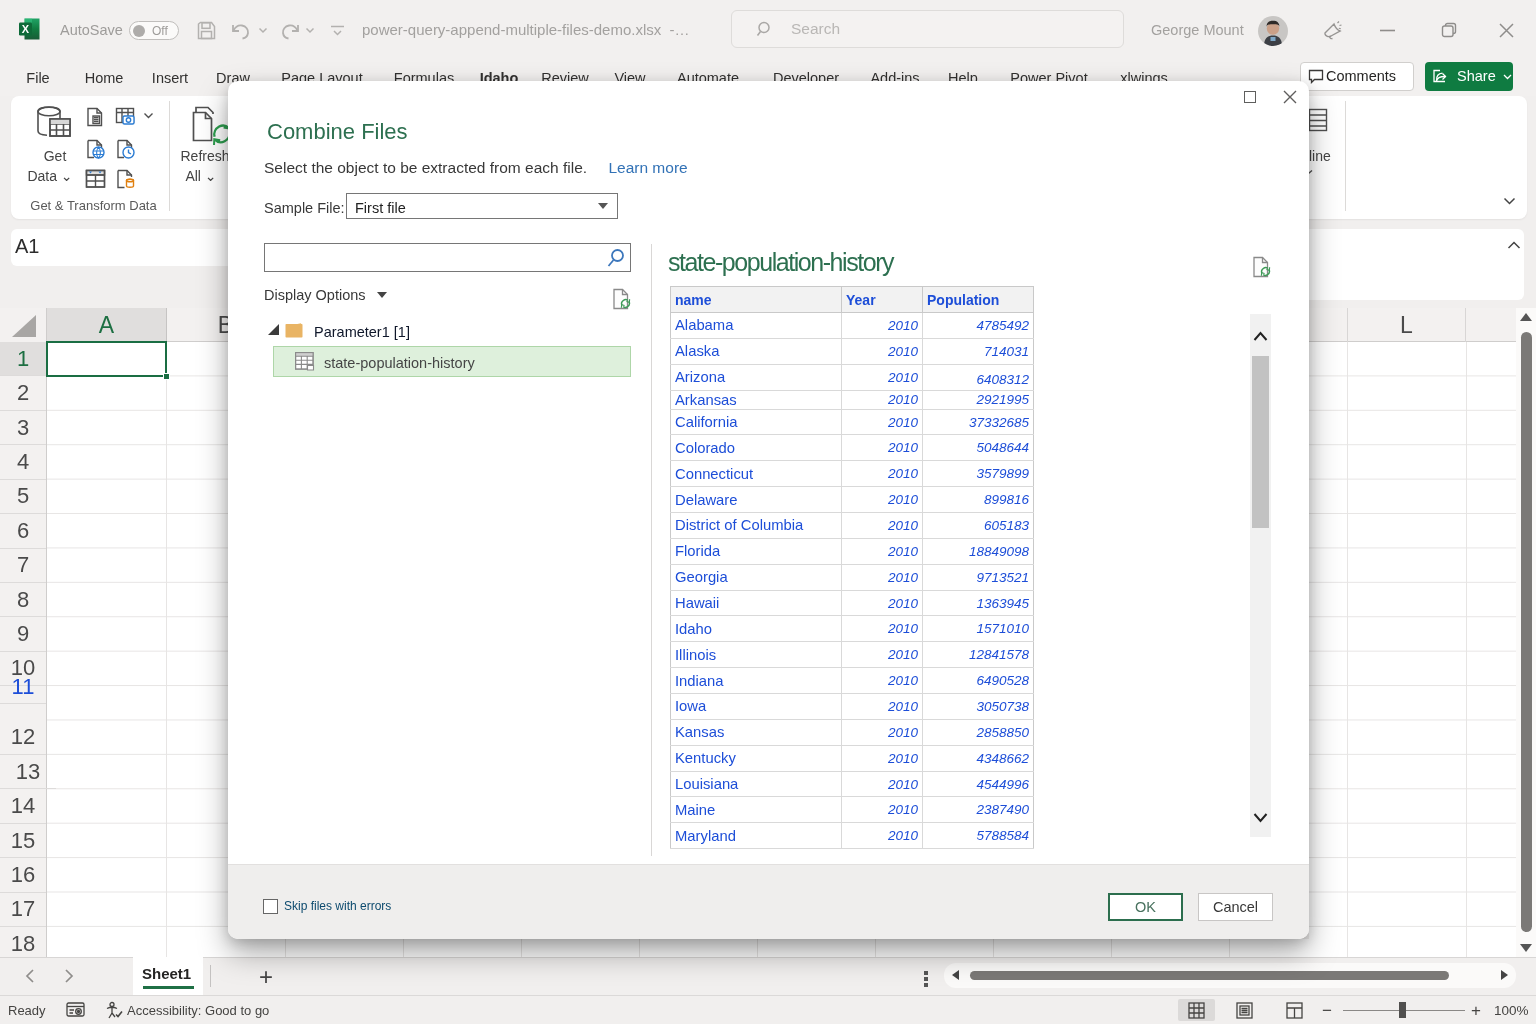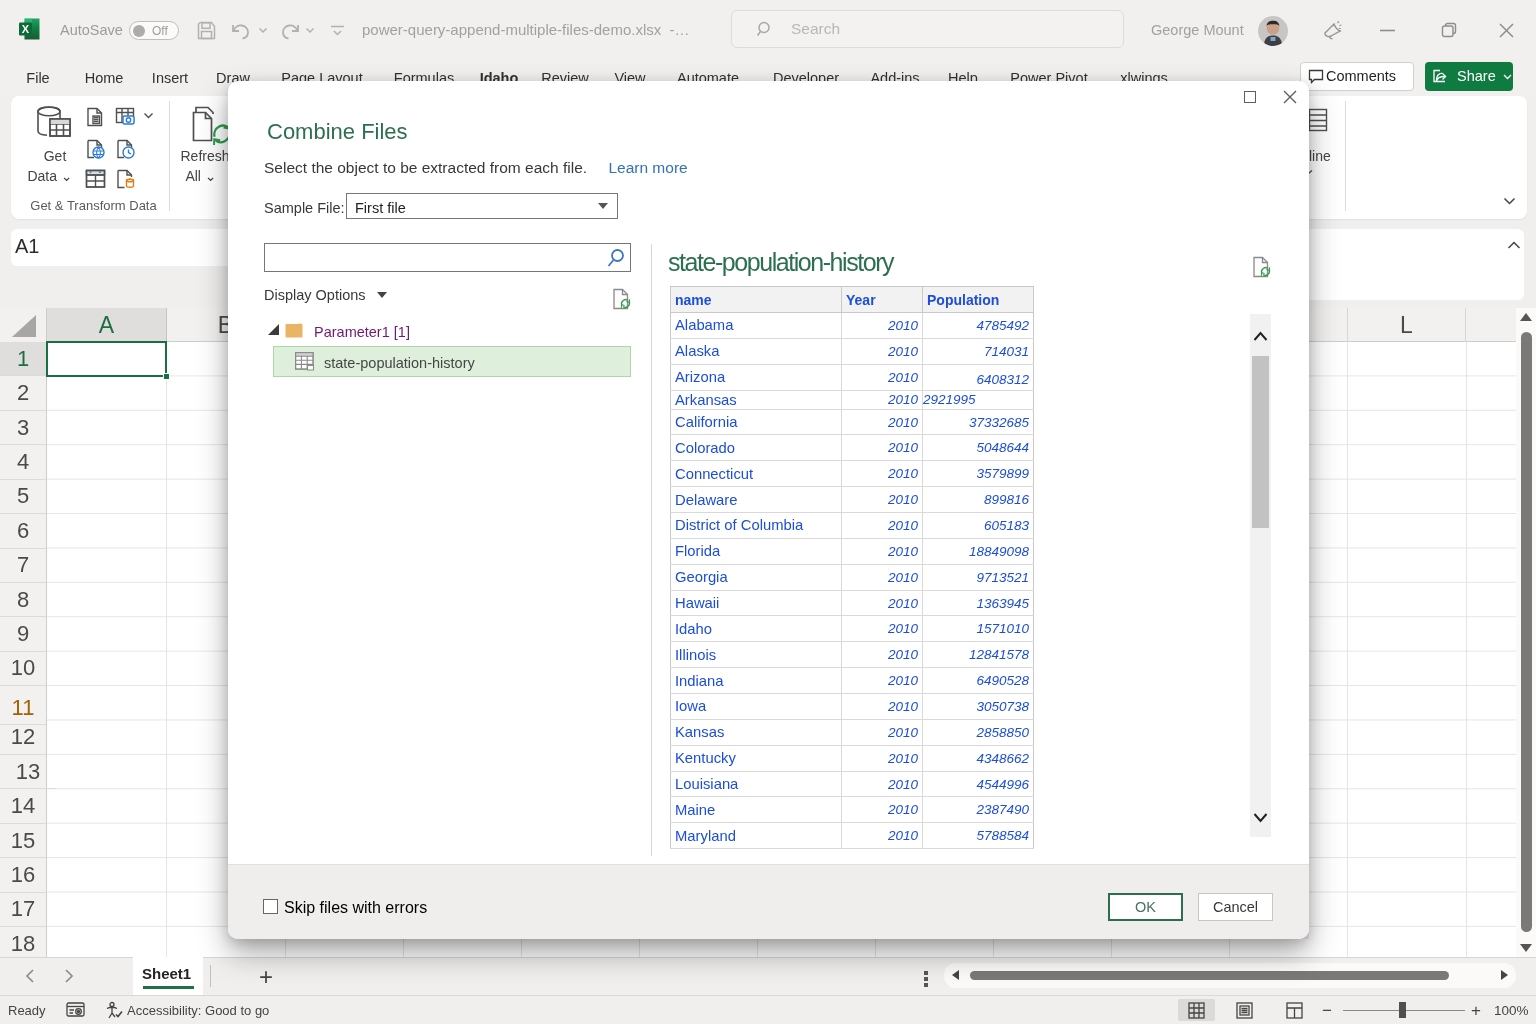--- a/index.html
+++ b/index.html
@@ -251,21 +251,21 @@
     <div style="position: absolute; left: 0px; top: 0px; width: 46px; height: 34.42px; display: flex; align-items: center; justify-content: center; font-size: 22px; color: rgb(29, 111, 66); border-bottom: 1px solid rgb(221, 219, 218); background: rgb(224, 222, 221);">1</div>
     <div style="position: absolute; left: 0px; top: 34.42px; width: 46px; height: 34.42px; display: flex; align-items: center; justify-content: center; font-size: 22px; color: rgb(74, 74, 74); border-bottom: 1px solid rgb(221, 219, 218);">2</div>
     <div style="position: absolute; left: 0px; top: 68.84px; width: 46px; height: 34.42px; display: flex; align-items: center; justify-content: center; font-size: 22px; color: rgb(74, 74, 74); border-bottom: 1px solid rgb(221, 219, 218);">3</div>
     <div style="position: absolute; left: 0px; top: 103.26px; width: 46px; height: 34.42px; display: flex; align-items: center; justify-content: center; font-size: 22px; color: rgb(74, 74, 74); border-bottom: 1px solid rgb(221, 219, 218);">4</div>
     <div style="position: absolute; left: 0px; top: 137.68px; width: 46px; height: 34.42px; display: flex; align-items: center; justify-content: center; font-size: 22px; color: rgb(74, 74, 74); border-bottom: 1px solid rgb(221, 219, 218);">5</div>
     <div style="position: absolute; left: 0px; top: 172.1px; width: 46px; height: 34.42px; display: flex; align-items: center; justify-content: center; font-size: 22px; color: rgb(74, 74, 74); border-bottom: 1px solid rgb(221, 219, 218);">6</div>
     <div style="position: absolute; left: 0px; top: 206.52px; width: 46px; height: 34.42px; display: flex; align-items: center; justify-content: center; font-size: 22px; color: rgb(74, 74, 74); border-bottom: 1px solid rgb(221, 219, 218);">7</div>
     <div style="position: absolute; left: 0px; top: 240.94px; width: 46px; height: 34.42px; display: flex; align-items: center; justify-content: center; font-size: 22px; color: rgb(74, 74, 74); border-bottom: 1px solid rgb(221, 219, 218);">8</div>
     <div style="position: absolute; left: 0px; top: 275.36px; width: 46px; height: 34.42px; display: flex; align-items: center; justify-content: center; font-size: 22px; color: rgb(74, 74, 74); border-bottom: 1px solid rgb(221, 219, 218);">9</div>
     <div style="position: absolute; left: 0px; top: 309.78px; width: 46px; height: 34.42px; display: flex; align-items: center; justify-content: center; font-size: 22px; color: rgb(74, 74, 74); border-bottom: 1px solid rgb(221, 219, 218);">10</div>
-    <div style="position: absolute; left: 0px; top: 349px; width: 46px; height: 34.42px; display: flex; align-items: center; justify-content: center; font-size: 22px; color: #a16207; border-bottom: 1px solid rgb(221, 219, 218);">11</div>
+    <div style="position: absolute; left: 0px; top: 328px; width: 46px; height: 34.42px; display: flex; align-items: center; justify-content: center; font-size: 22px; color: #1d4ed8; border-bottom: 1px solid rgb(221, 219, 218);">11</div>
     <div style="position: absolute; left: 0px; top: 378.62px; width: 46px; height: 34.42px; display: flex; align-items: center; justify-content: center; font-size: 22px; color: rgb(74, 74, 74); border-bottom: 1px solid rgb(221, 219, 218);">12</div>
     <div style="position: absolute; left: 0px; top: 413.04px; width: 56px; height: 34.42px; display: flex; align-items: center; justify-content: center; font-size: 22px; color: rgb(74, 74, 74); border-bottom: 1px solid rgb(221, 219, 218);">13</div>
     <div style="position: absolute; left: 0px; top: 447.46px; width: 46px; height: 34.42px; display: flex; align-items: center; justify-content: center; font-size: 22px; color: rgb(74, 74, 74); border-bottom: 1px solid rgb(221, 219, 218);">14</div>
     <div style="position: absolute; left: 0px; top: 481.88px; width: 46px; height: 34.42px; display: flex; align-items: center; justify-content: center; font-size: 22px; color: rgb(74, 74, 74); border-bottom: 1px solid rgb(221, 219, 218);">15</div>
     <div style="position: absolute; left: 0px; top: 516.3px; width: 46px; height: 34.42px; display: flex; align-items: center; justify-content: center; font-size: 22px; color: rgb(74, 74, 74); border-bottom: 1px solid rgb(221, 219, 218);">16</div>
     <div style="position: absolute; left: 0px; top: 550.72px; width: 46px; height: 34.42px; display: flex; align-items: center; justify-content: center; font-size: 22px; color: rgb(74, 74, 74); border-bottom: 1px solid rgb(221, 219, 218);">17</div>
     <div style="position: absolute; left: 0px; top: 585.14px; width: 46px; height: 34.42px; display: flex; align-items: center; justify-content: center; font-size: 22px; color: rgb(74, 74, 74); border-bottom: 1px solid rgb(221, 219, 218);">18</div>
   </div>
 
 <div class="abs" style="left:46px;top:341px;width:121px;height:36px;border:2px solid #1a6e43;background:#fff;"></div>
@@ -384,21 +384,21 @@
     <path d="M17.6 11.2 L17.3 14.3 L14.4 13.5" fill="none" stroke-width="1.2"></path>
     <path d="M9.4 19.8 L9.7 16.7 L12.6 17.5" fill="none" stroke-width="1.2"></path>
   </g>
 </svg>
 
 <div class="abs" style="left:268px;top:324px;width:0;height:0;border-top:11px solid transparent;border-right:11px solid #3b3b3b;"></div>
 <svg class="abs" style="left:285px;top:322px;" width="18" height="16" viewBox="0 0 18 16">
   <path d="M10.5 2.5 L16 1 L16.5 4 L10.5 4.5 Z" fill="#f0cd8c"></path>
   <rect x="0.5" y="2" width="17" height="13.5" rx="0.8" fill="#e9b464"></rect>
 </svg>
-<div class="abs" style="left:314px;top:324px;font-size:14.5px;color:#701a75;">Parameter1 [1]</div>
+<div class="abs" style="left:314px;top:324px;font-size:14.5px;color:#0f172a;">Parameter1 [1]</div>
 
 <div class="abs" style="left:273px;top:346px;width:358px;height:31px;background:#def0dc;border:1px solid #aed6a8;"></div>
 <svg class="abs" style="left:295px;top:352px;" width="20" height="19" viewBox="0 0 20 19" fill="none" stroke="#8a8a8a" stroke-width="1.1">
   <rect x="0.6" y="0.6" width="17.5" height="16.5" fill="#fff"></rect>
   <rect x="0.6" y="0.6" width="17.5" height="3.6" fill="#cfcfcf" stroke="none"></rect>
   <path d="M0.6 4.2 L18.1 4.2 M0.6 8.3 L18.1 8.3 M0.6 12.4 L18.1 12.4 M6.4 4.2 L6.4 17.1 M12.2 4.2 L12.2 17.1"></path>
   <rect x="0.6" y="0.6" width="17.5" height="16.5"></rect>
   <path d="M12.5 13.5 L18.5 13.5 L18.5 18 L12.5 18 Z" fill="#fff" stroke="#8a8a8a"></path>
 </svg>
 <div class="abs" style="left:324px;top:355px;font-size:14.5px;color:#454545;">state-population-history</div>
@@ -437,21 +437,21 @@
           <td style="border:1px solid #d9d9d9;border-right:1px solid #c9c9c9;padding:0 4px 0 0;text-align:right;font-style:italic;font-size:13.5px;">714031</td>
         </tr>
         <tr style="height:25.86px;">
           <td style="border:1px solid #d9d9d9;border-left:1px solid #c9c9c9;padding:0 0 0 4px;font-size:14.8px;">Arizona</td>
           <td style="border:1px solid #d9d9d9;padding:0 4px 0 0;text-align:right;font-style:italic;font-size:13.5px;">2010</td>
           <td style="border:1px solid #d9d9d9;border-right:1px solid #c9c9c9;padding:4px 4px 0 0;text-align:right;font-style:italic;font-size:13.5px;">6408312</td>
         </tr>
         <tr style="height:19px;">
           <td style="border:1px solid #d9d9d9;border-left:1px solid #c9c9c9;padding:0 0 0 4px;font-size:14.8px;">Arkansas</td>
           <td style="border:1px solid #d9d9d9;padding:0 4px 0 0;text-align:right;font-style:italic;font-size:13.5px;">2010</td>
-          <td style="border:1px solid #d9d9d9;border-right:1px solid #c9c9c9;padding:0 4px 0 0;font-style:italic;font-size:13.5px;margin-left:32px;">2921995</td>
+          <td style="border:1px solid #d9d9d9;border-right:1px solid #c9c9c9;padding:0 4px 0 0;text-align:right;font-style:italic;font-size:13.5px;margin-left:32px;">2921995</td>
         </tr>
         <tr style="height:25.86px;">
           <td style="border:1px solid #d9d9d9;border-left:1px solid #c9c9c9;padding:0 0 0 4px;font-size:14.8px;">California</td>
           <td style="border:1px solid #d9d9d9;padding:0 4px 0 0;text-align:right;font-style:italic;font-size:13.5px;">2010</td>
           <td style="border:1px solid #d9d9d9;border-right:1px solid #c9c9c9;padding:0 4px 0 0;text-align:right;font-style:italic;font-size:13.5px;">37332685</td>
         </tr>
         <tr style="height:25.86px;">
           <td style="border:1px solid #d9d9d9;border-left:1px solid #c9c9c9;padding:0 0 0 4px;font-size:14.8px;">Colorado</td>
           <td style="border:1px solid #d9d9d9;padding:0 4px 0 0;text-align:right;font-style:italic;font-size:13.5px;">2010</td>
           <td style="border:1px solid #d9d9d9;border-right:1px solid #c9c9c9;padding:0 4px 0 0;text-align:right;font-style:italic;font-size:13.5px;">5048644</td>
@@ -539,15 +539,15 @@
 <svg class="abs" style="left:1253px;top:331px;" width="15" height="11" viewBox="0 0 15 11" fill="none" stroke="#222" stroke-width="2">
     <path d="M1.5 9 L7.5 2 L13.5 9"></path>
   </svg>
 <div class="abs" style="left:1252px;top:356px;width:17px;height:172px;background:#c2c2c2;"></div>
 <svg class="abs" style="left:1253px;top:812px;" width="15" height="11" viewBox="0 0 15 11" fill="none" stroke="#222" stroke-width="2">
     <path d="M1.5 2 L7.5 9 L13.5 2"></path>
   </svg>
 
 <div class="abs" style="left:228px;top:864px;width:1081px;height:75px;background:#efeeed;border-top:1px solid #e2e0df;border-radius:0 0 10px 10px;"></div>
 <div class="abs" style="left:263px;top:899px;width:15px;height:15px;border:1.5px solid #666;background:#fff;"></div>
-<div class="abs" style="left:284px;top:899px;font-size:16px;color:#000000;">Skip files with errors</div>
+<div class="abs" style="left:284px;top:899px;font-size:12px;color:#0c4a6e;">Skip files with errors</div>
 <div class="abs" style="left:1108px;top:893px;width:75px;height:28px;border:2px solid #2c6e4e;background:#fff;display:flex;align-items:center;justify-content:center;font-size:14.5px;color:#49725f;">OK</div>
 <div class="abs" style="left:1198px;top:893px;width:75px;height:28px;border:1px solid #c8c6c5;background:#fff;display:flex;align-items:center;justify-content:center;font-size:14.5px;color:#383838;">Cancel</div>
 
 </body></html>

